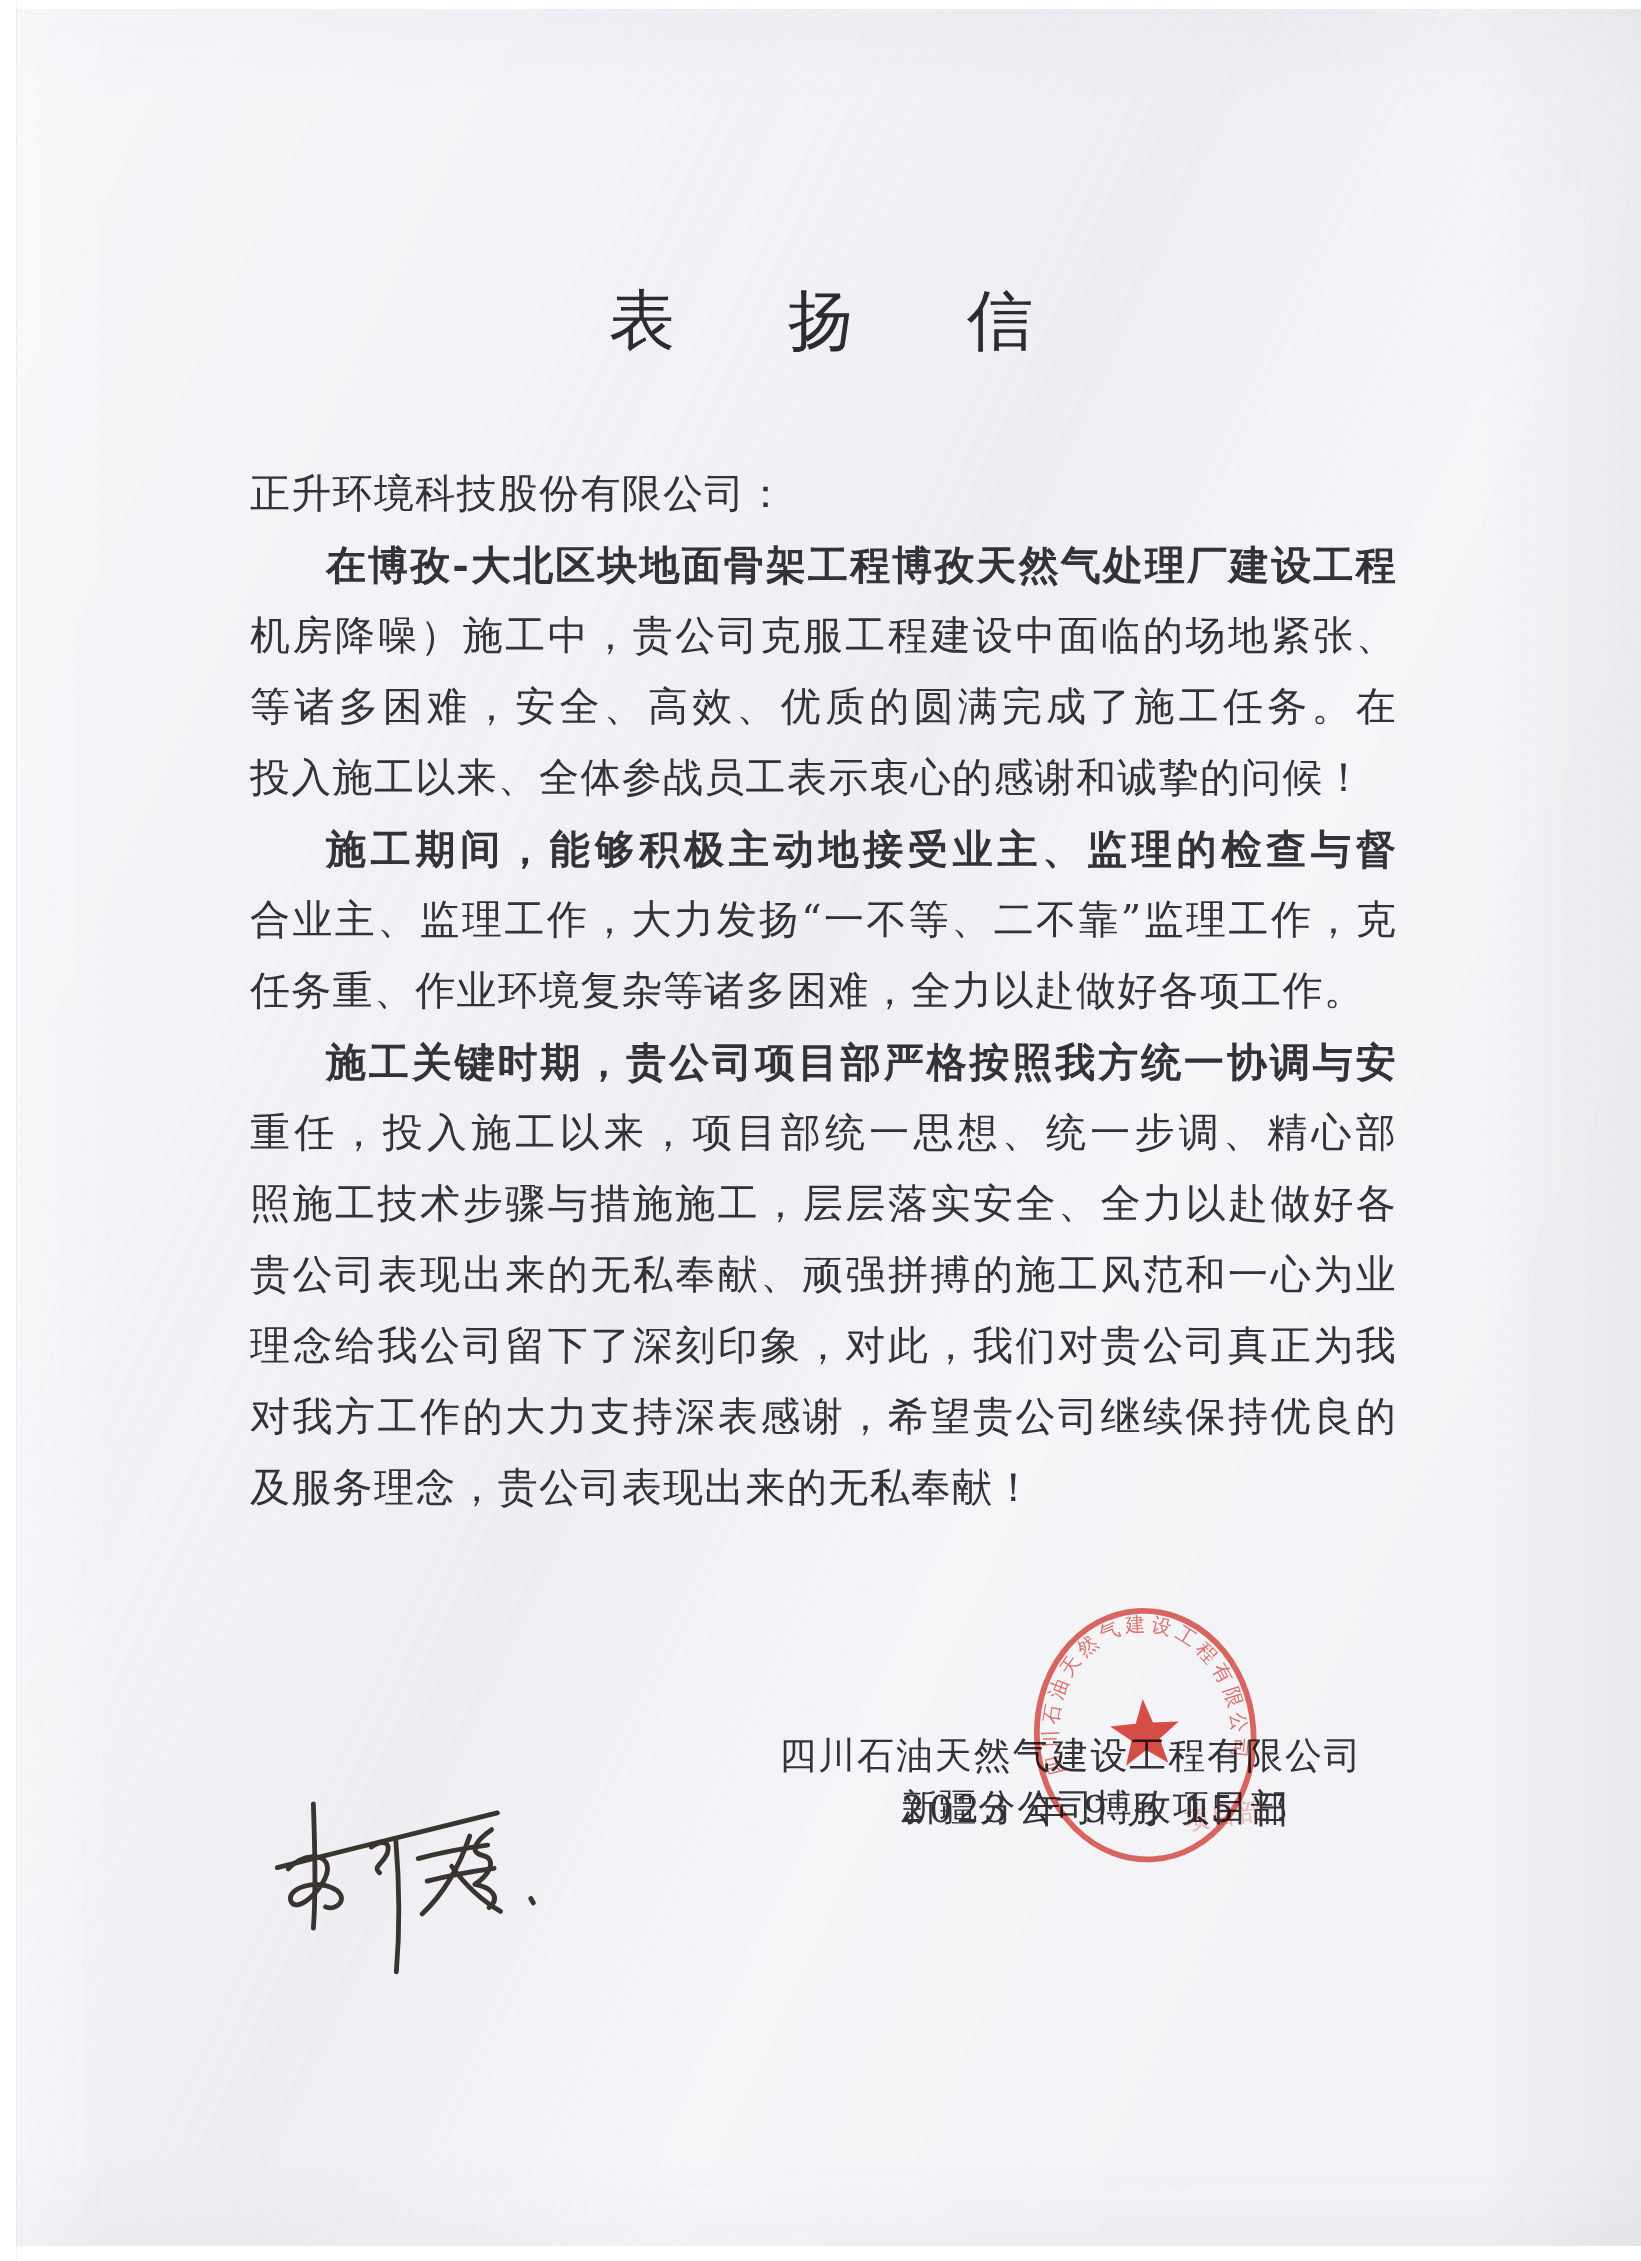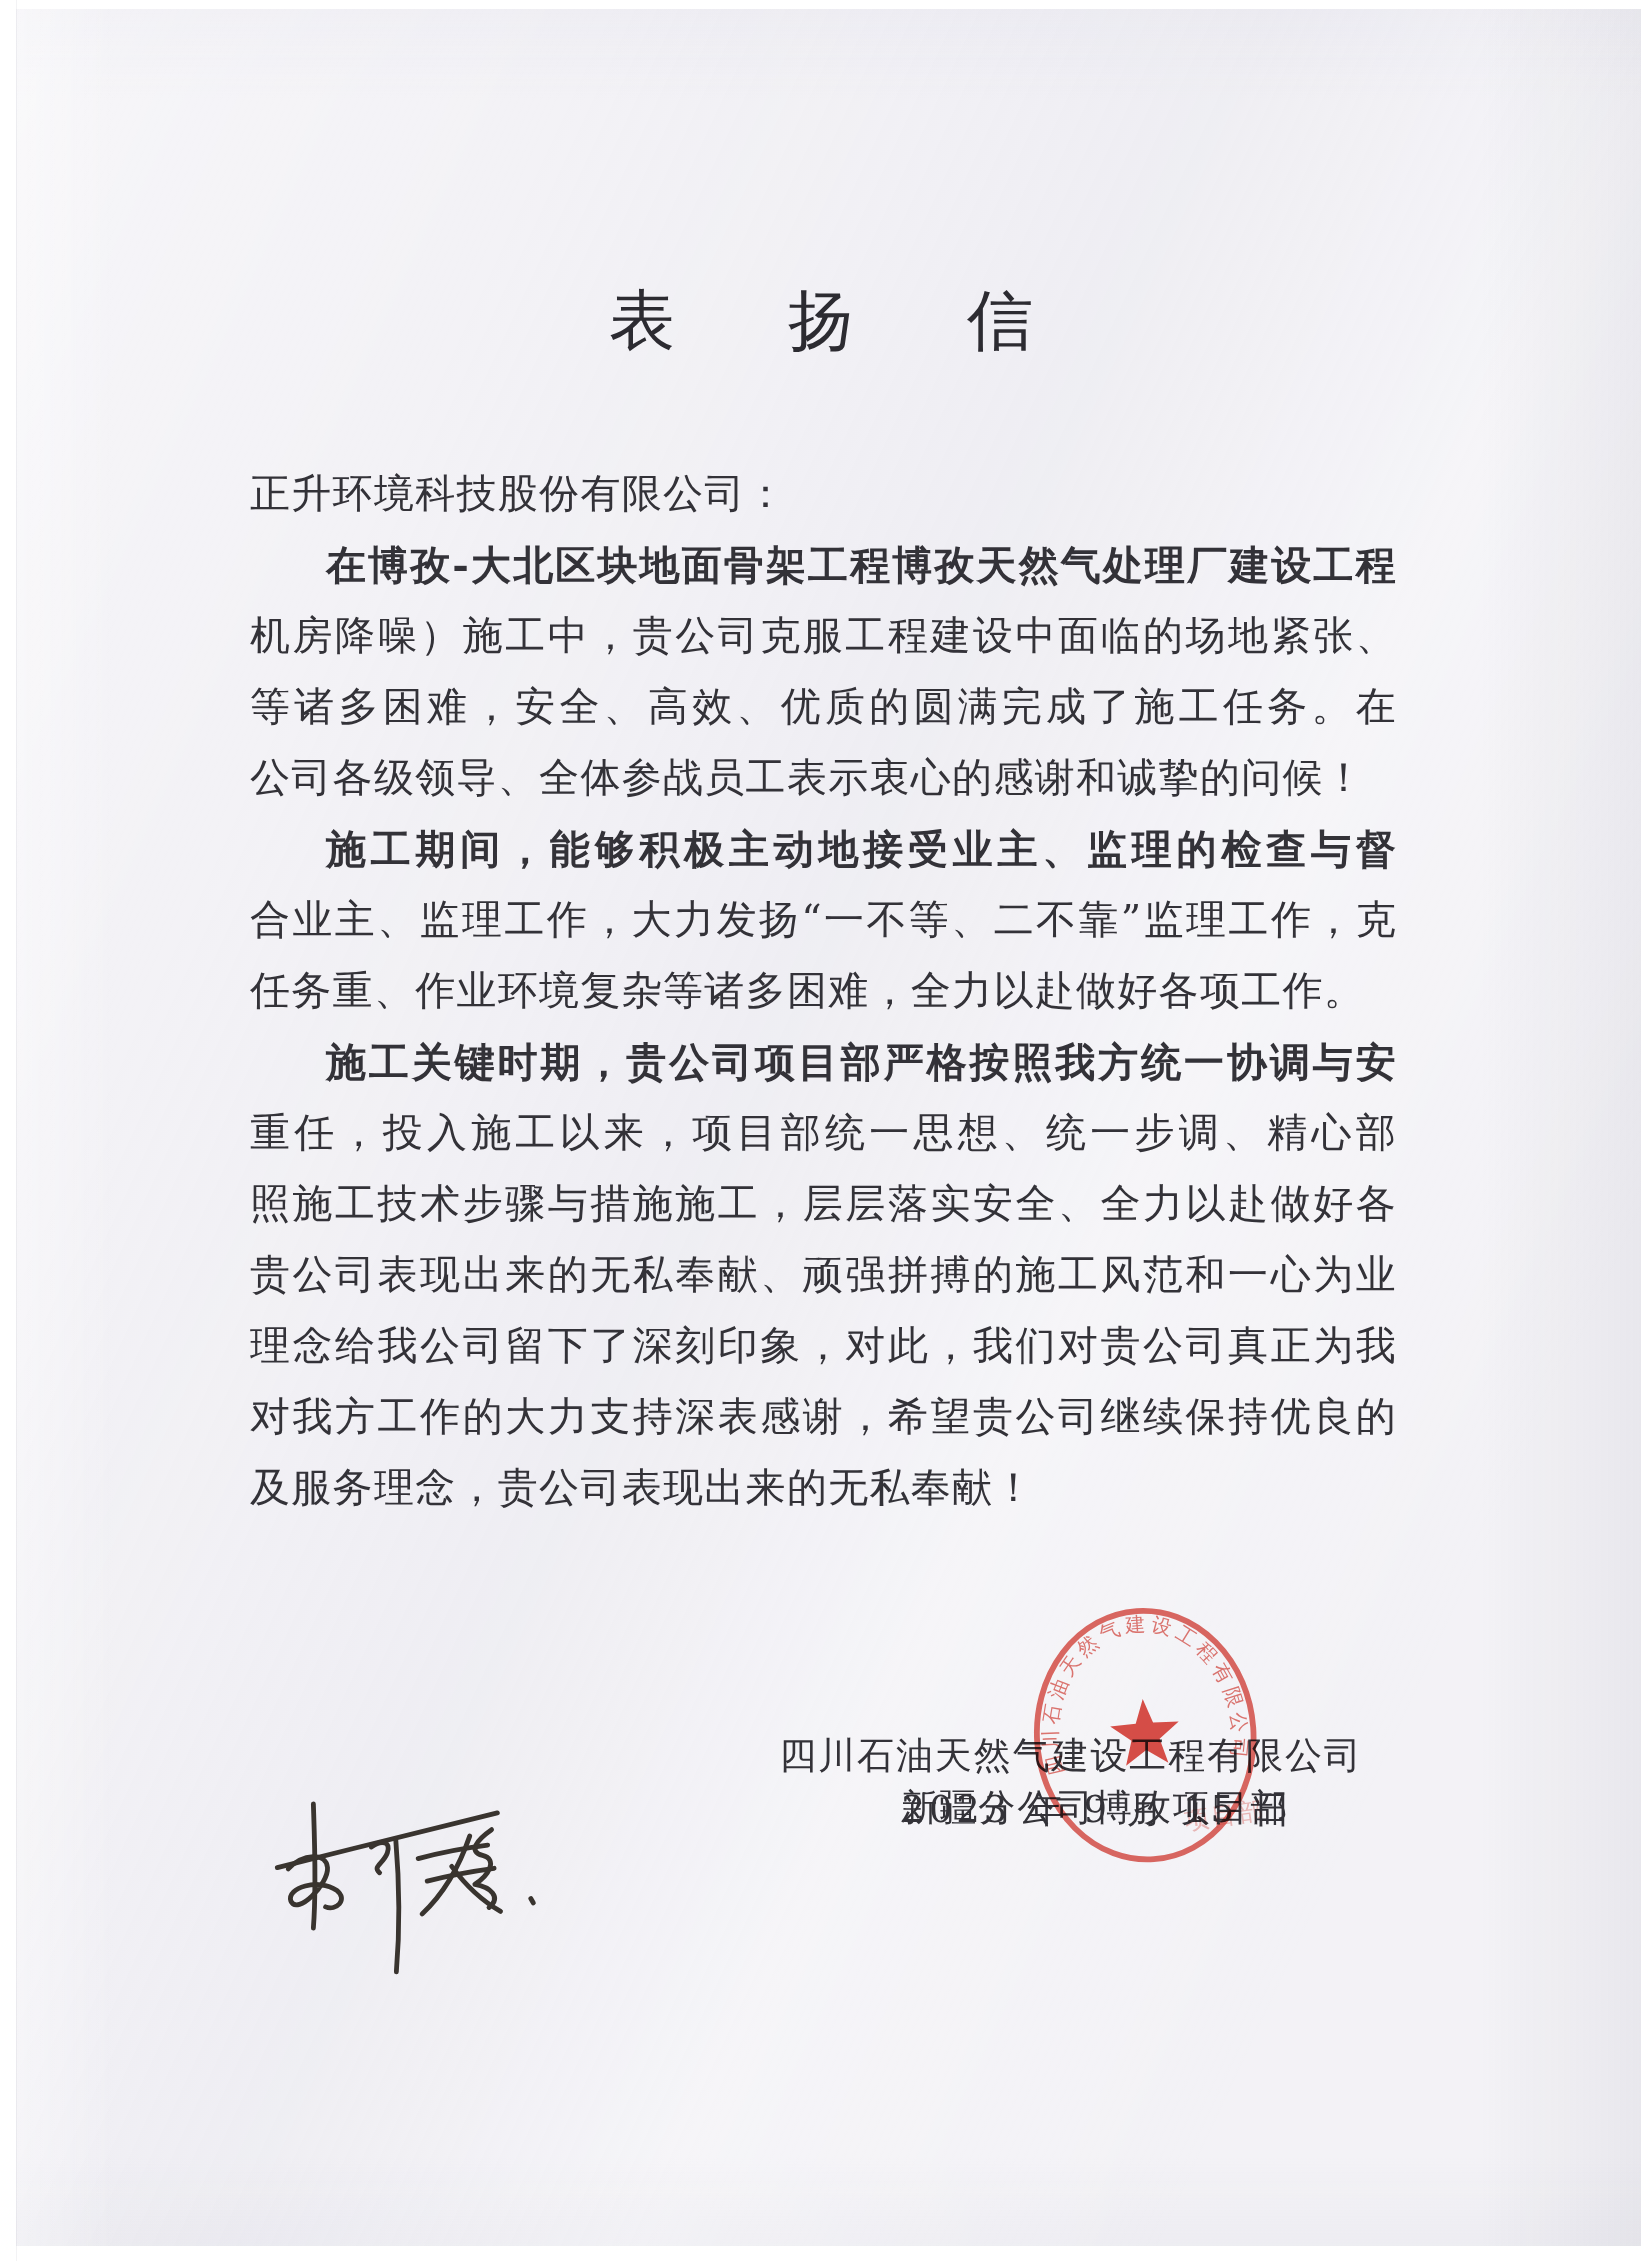--- a/index.html
+++ b/index.html
@@ -56,21 +56,21 @@
   <div class="paper"></div>
   <div class="fold-line"></div>
 
   <h1 class="title">表 扬 信</h1>
 
   <div class="textcol">
     <div class="line">正升环境科技股份有限公司：</div>
     <div class="line jl indent">在博孜-大北区块地面骨架工程博孜天然气处理厂建设工程（压缩</div>
     <div class="line jl">机房降噪）施工中，贵公司克服工程建设中面临的场地紧张、任务繁重</div>
     <div class="line jl">等诸多困难，安全、高效、优质的圆满完成了施工任务。在此，特向贵</div>
-    <div class="line">公司各级领导、全体参战员工表示衷心的感谢和诚挚的问候！</div>
+    <div class="line">投入施工以来、全体参战员工表示衷心的感谢和诚挚的问候！</div>
     <div class="line jl indent">施工期间，能够积极主动地接受业主、监理的检查与督导，积极配</div>
     <div class="line jl">合业主、监理工作，大力发扬“一不等、二不靠”监理工作，克服了</div>
     <div class="line">任务重、作业环境复杂等诸多困难，全力以赴做好各项工作。</div>
     <div class="line jl indent">施工关键时期，贵公司项目部严格按照我方统一协调与安排，勇担</div>
     <div class="line jl">重任，投入施工以来，项目部统一思想、统一步调、精心部署，严格按</div>
     <div class="line jl">照施工技术步骤与措施施工，层层落实安全、全力以赴做好各项工作。</div>
     <div class="line jl">贵公司表现出来的无私奉献、顽强拼搏的施工风范和一心为业主服务的</div>
     <div class="line jl">理念给我公司留下了深刻印象，对此，我们对贵公司真正为我方着想，</div>
     <div class="line jl">对我方工作的大力支持深表感谢，希望贵公司继续保持优良的施工风范</div>
     <div class="line">及服务理念，贵公司表现出来的无私奉献！</div>

